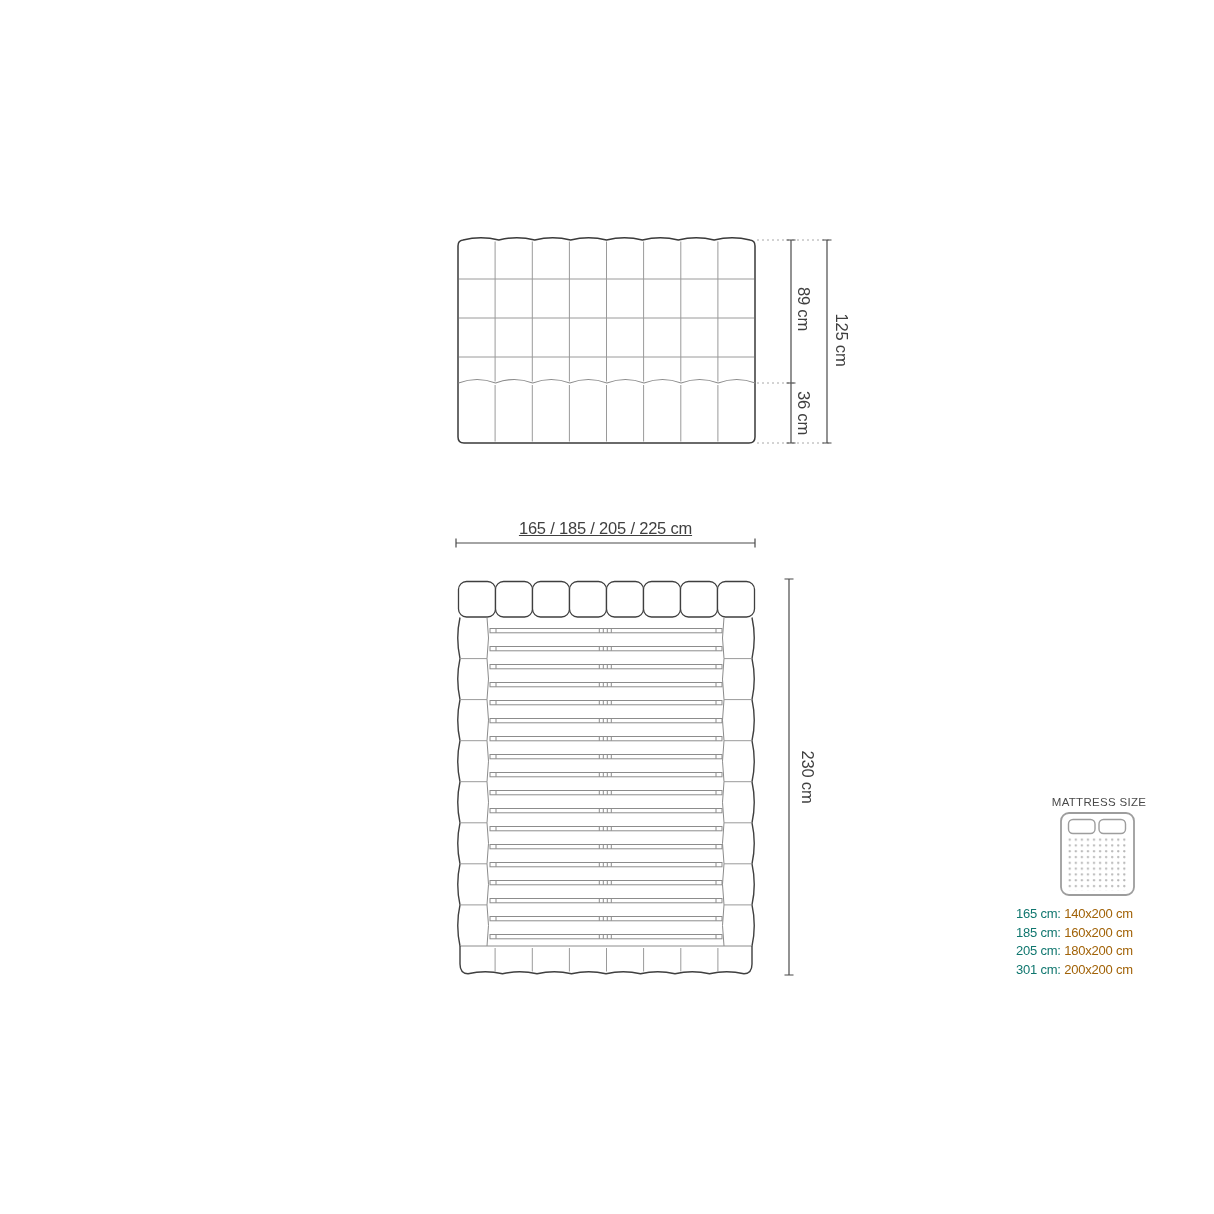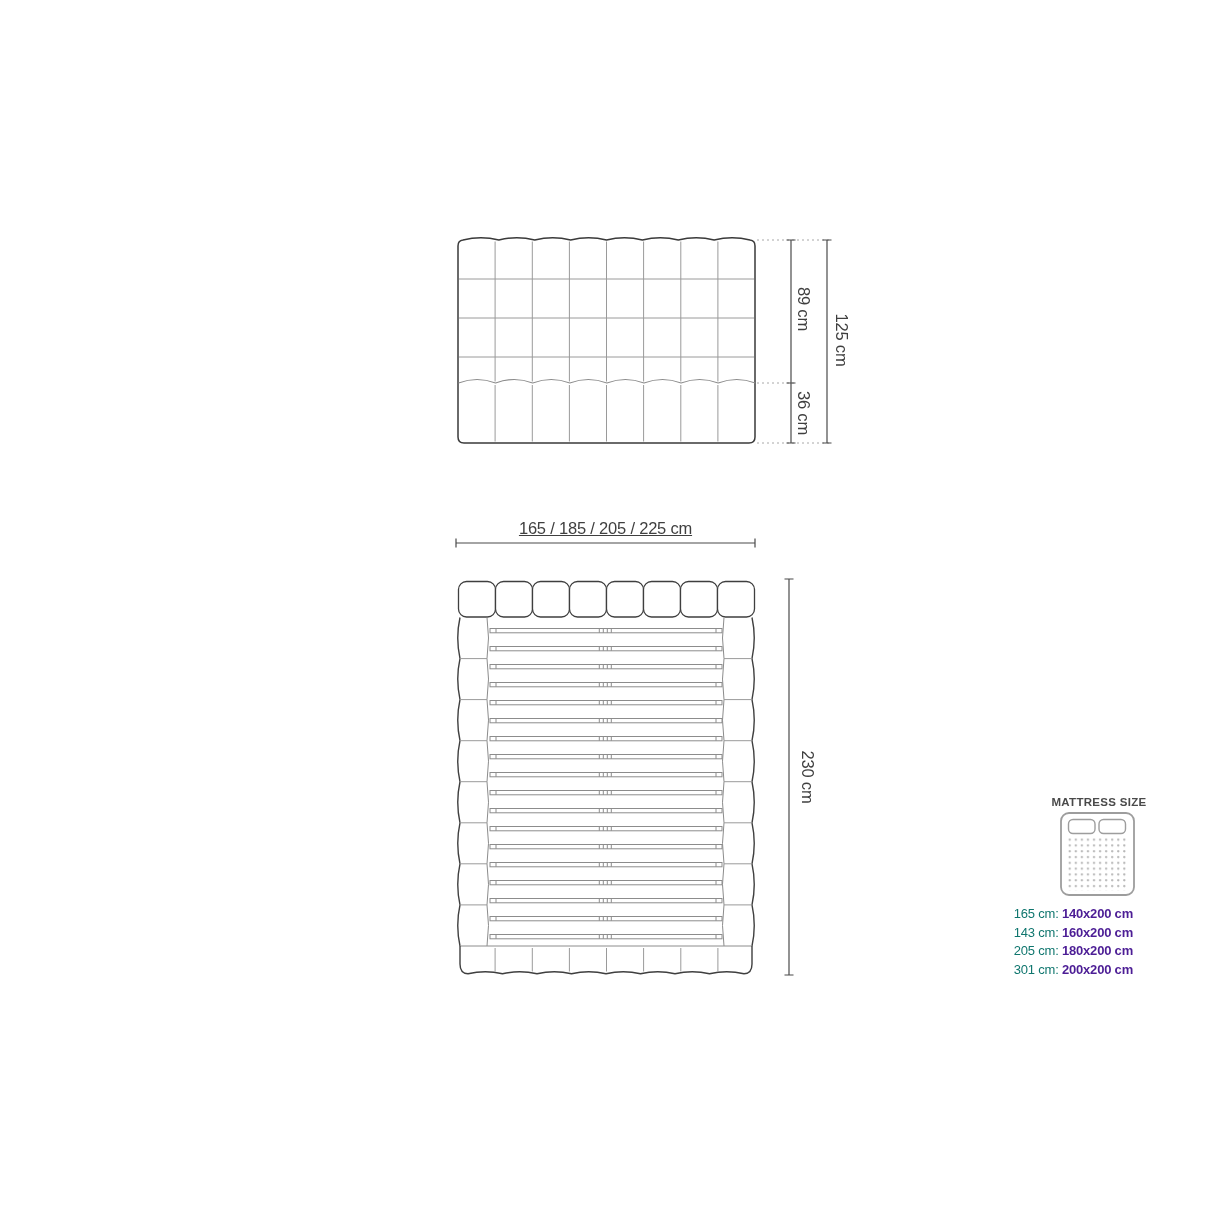--- a/index.html
+++ b/index.html
@@ -9,29 +9,29 @@
   }
   svg{position:absolute;left:0;top:0;}
   .dim-label{
     position:absolute;font-size:16.5px;color:#3f3f3f;font-weight:500;
     letter-spacing:-0.2px;white-space:nowrap;
   }
   .dim-label.rot{transform:translate(-50%,-50%) rotate(90deg);}
   .dim-width{left:456px;top:519px;width:299px;text-align:center;text-decoration:underline;}
   .legend-title{
     position:absolute;left:1040px;top:796px;width:118px;text-align:center;
-    font-size:11.5px;letter-spacing:0.3px;color:#4a4a4a;font-weight:700;
+    font-size:11.5px;letter-spacing:0.3px;color:#4a4a4a;font-weight:400;
   }
   .legend-list{
     position:absolute;left:1003px;top:905px;width:130px;text-align:right;
     font-size:13px;line-height:18.6px;letter-spacing:-0.2px;
   }
   .legend-row{white-space:nowrap;}
   .legend-label{color:#0f766e;}
-  .legend-value{color:#4c1d95;font-weight:bold;}
+  .legend-value{color:#a16207;font-weight:normal;}
 </style>
 </head>
 <body>
 
 <div class="canvas">
 
   <svg width="1214" height="1214" viewBox="0 0 1214 1214">
     <defs>
       <pattern id="dotp" x="1068.6" y="838.5" width="6.05" height="5.8" patternUnits="userSpaceOnUse">
         <circle cx="1.2" cy="1.2" r="1.1" fill="#b0b0b0"></circle>
@@ -143,18 +143,18 @@
 
   <div class="dim-label rot" style="left:803px;top:309px;">89 cm</div>
   <div class="dim-label rot" style="left:803px;top:413px;">36 cm</div>
   <div class="dim-label rot" style="left:841px;top:340px;">125 cm</div>
   <div class="dim-label rot" style="left:807px;top:777px;">230 cm</div>
 
   <div class="legend-title">MATTRESS SIZE</div>
 
   <div class="legend-list">
     <div class="legend-row"><span class="legend-label">165 cm:</span> <span class="legend-value">140x200 cm</span></div>
-    <div class="legend-row"><span class="legend-label">143 cm:</span> <span class="legend-value">160x200 cm</span></div>
+    <div class="legend-row"><span class="legend-label">185 cm:</span> <span class="legend-value">160x200 cm</span></div>
     <div class="legend-row"><span class="legend-label">205 cm:</span> <span class="legend-value">180x200 cm</span></div>
     <div class="legend-row"><span class="legend-label">301 cm:</span> <span class="legend-value">200x200 cm</span></div>
   </div>
 
 </div>
 
 </body></html>

